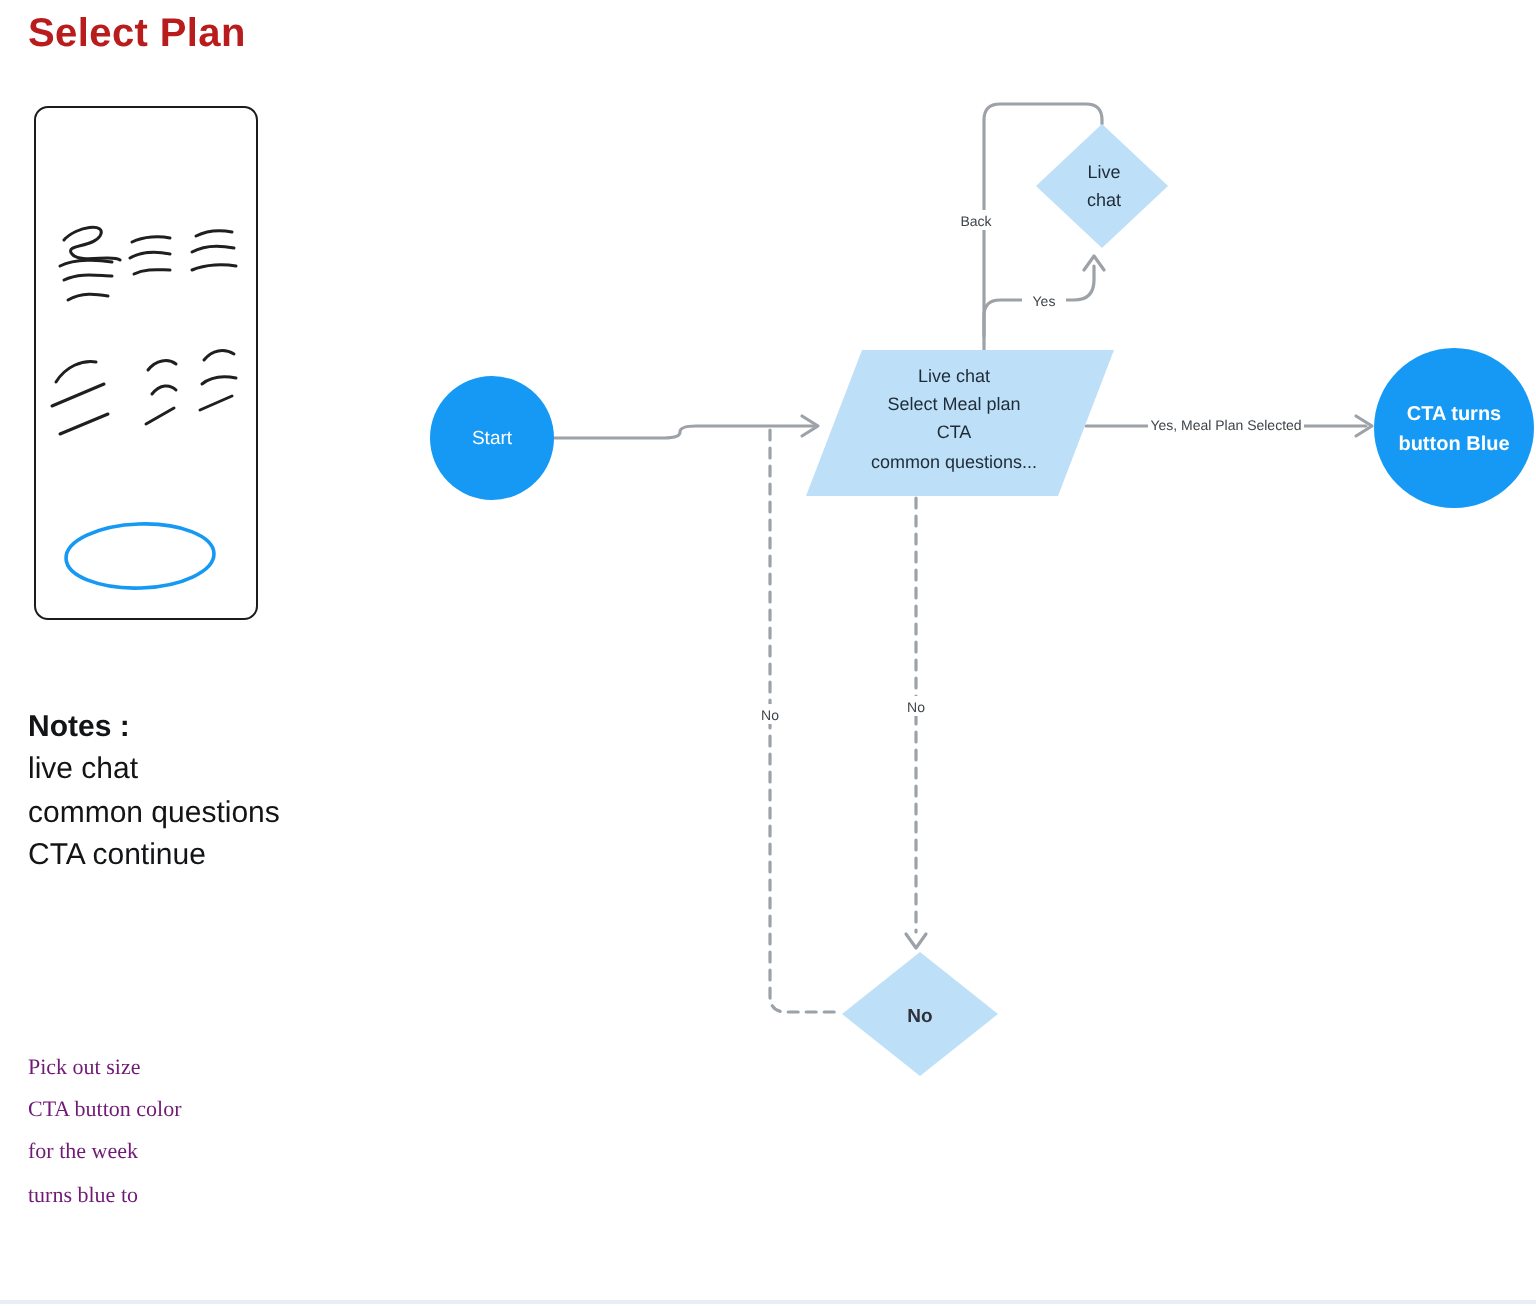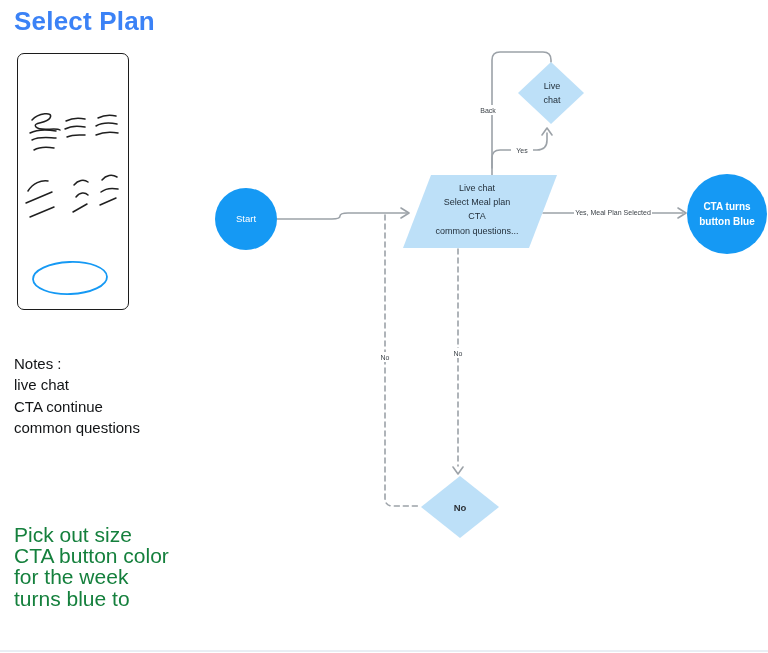--- a/index.html
+++ b/index.html
@@ -2,34 +2,34 @@
 <html><head>
 <meta charset="utf-8">
 <style>
   html,body{margin:0;padding:0;}
   body{
     width:768px;height:653px;position:relative;overflow:hidden;
     background:#ffffff;font-family:"Liberation Sans",sans-serif;
     --blue:#1599F4;--lightblue:#BDE0F8;--line:#9CA2A8;
   }
   .page-title{
-    position:absolute;left:14px;top:6px;font-size:26px;font-weight:600;
-    color:#3b82f6;letter-spacing:.2px;
+    position:absolute;left:14px;top:6px;font-size:20px;font-weight:600;
+    color:#b91c1c;letter-spacing:.2px;
   }
   .wireframe{
     position:absolute;left:17px;top:53px;width:110px;height:255px;
     border:1.6px solid #1c1c1c;border-radius:7px;background:#fff;
   }
   .wireframe svg{display:block;}
   .notes{
     position:absolute;left:14px;top:353px;font-size:15px;line-height:21.4px;color:#121416;
   }
-  .notes .heading{font-weight:400;}
+  .notes .heading{font-weight:700;}
   .description{
-    position:absolute;left:14px;top:524px;font-size:21px;line-height:21.2px;color:#15803d;
+    position:absolute;left:14px;top:524px;font-size:11px;line-height:21.2px;color:#701a75;font-family:Liberation Serif, serif;
   }
   .flow-svg{position:absolute;left:0;top:0;}
   .connector{stroke:var(--line);stroke-width:1.6;fill:none;stroke-linecap:round;stroke-linejoin:round;}
   .connector.dashed{stroke-dasharray:5 4;}
   .arrowhead{stroke:var(--line);stroke-width:1.6;fill:none;stroke-linecap:round;stroke-linejoin:round;}
   .node-secondary{fill:var(--lightblue);}
   .node-primary{fill:var(--blue);}
   .node-text{fill:#1f2b36;font-size:9px;font-weight:500;text-anchor:middle;font-family:"Liberation Sans",sans-serif;}
   .node-text.strong{font-weight:600;fill:#2c3238;font-size:9.5px;}
   .node-text-white{fill:#ffffff;font-size:9.5px;font-weight:500;text-anchor:middle;font-family:"Liberation Sans",sans-serif;}
@@ -74,22 +74,22 @@
       <path class="sketch" d="M83 138 c5,-4 12,-4 17,-3"></path>
       <path class="sketch" d="M82 151 l16,-7"></path>
     </g>
     <ellipse class="sketch-blue" cx="52" cy="224" rx="37" ry="16" transform="rotate(-2 52 224)"></ellipse>
   </svg>
 </div>
 
 <div class="notes">
   <div class="heading">Notes :</div>
   <div>live chat</div>
+  <div>common questions</div>
   <div>CTA continue</div>
-  <div>common questions</div>
 </div>
 
 <div class="description">
   <div>Pick out size</div>
   <div>CTA button color</div>
   <div>for the week</div>
   <div>turns blue to</div>
 </div>
 
 <svg class="flow-svg" width="768" height="653" viewBox="0 0 768 653">

